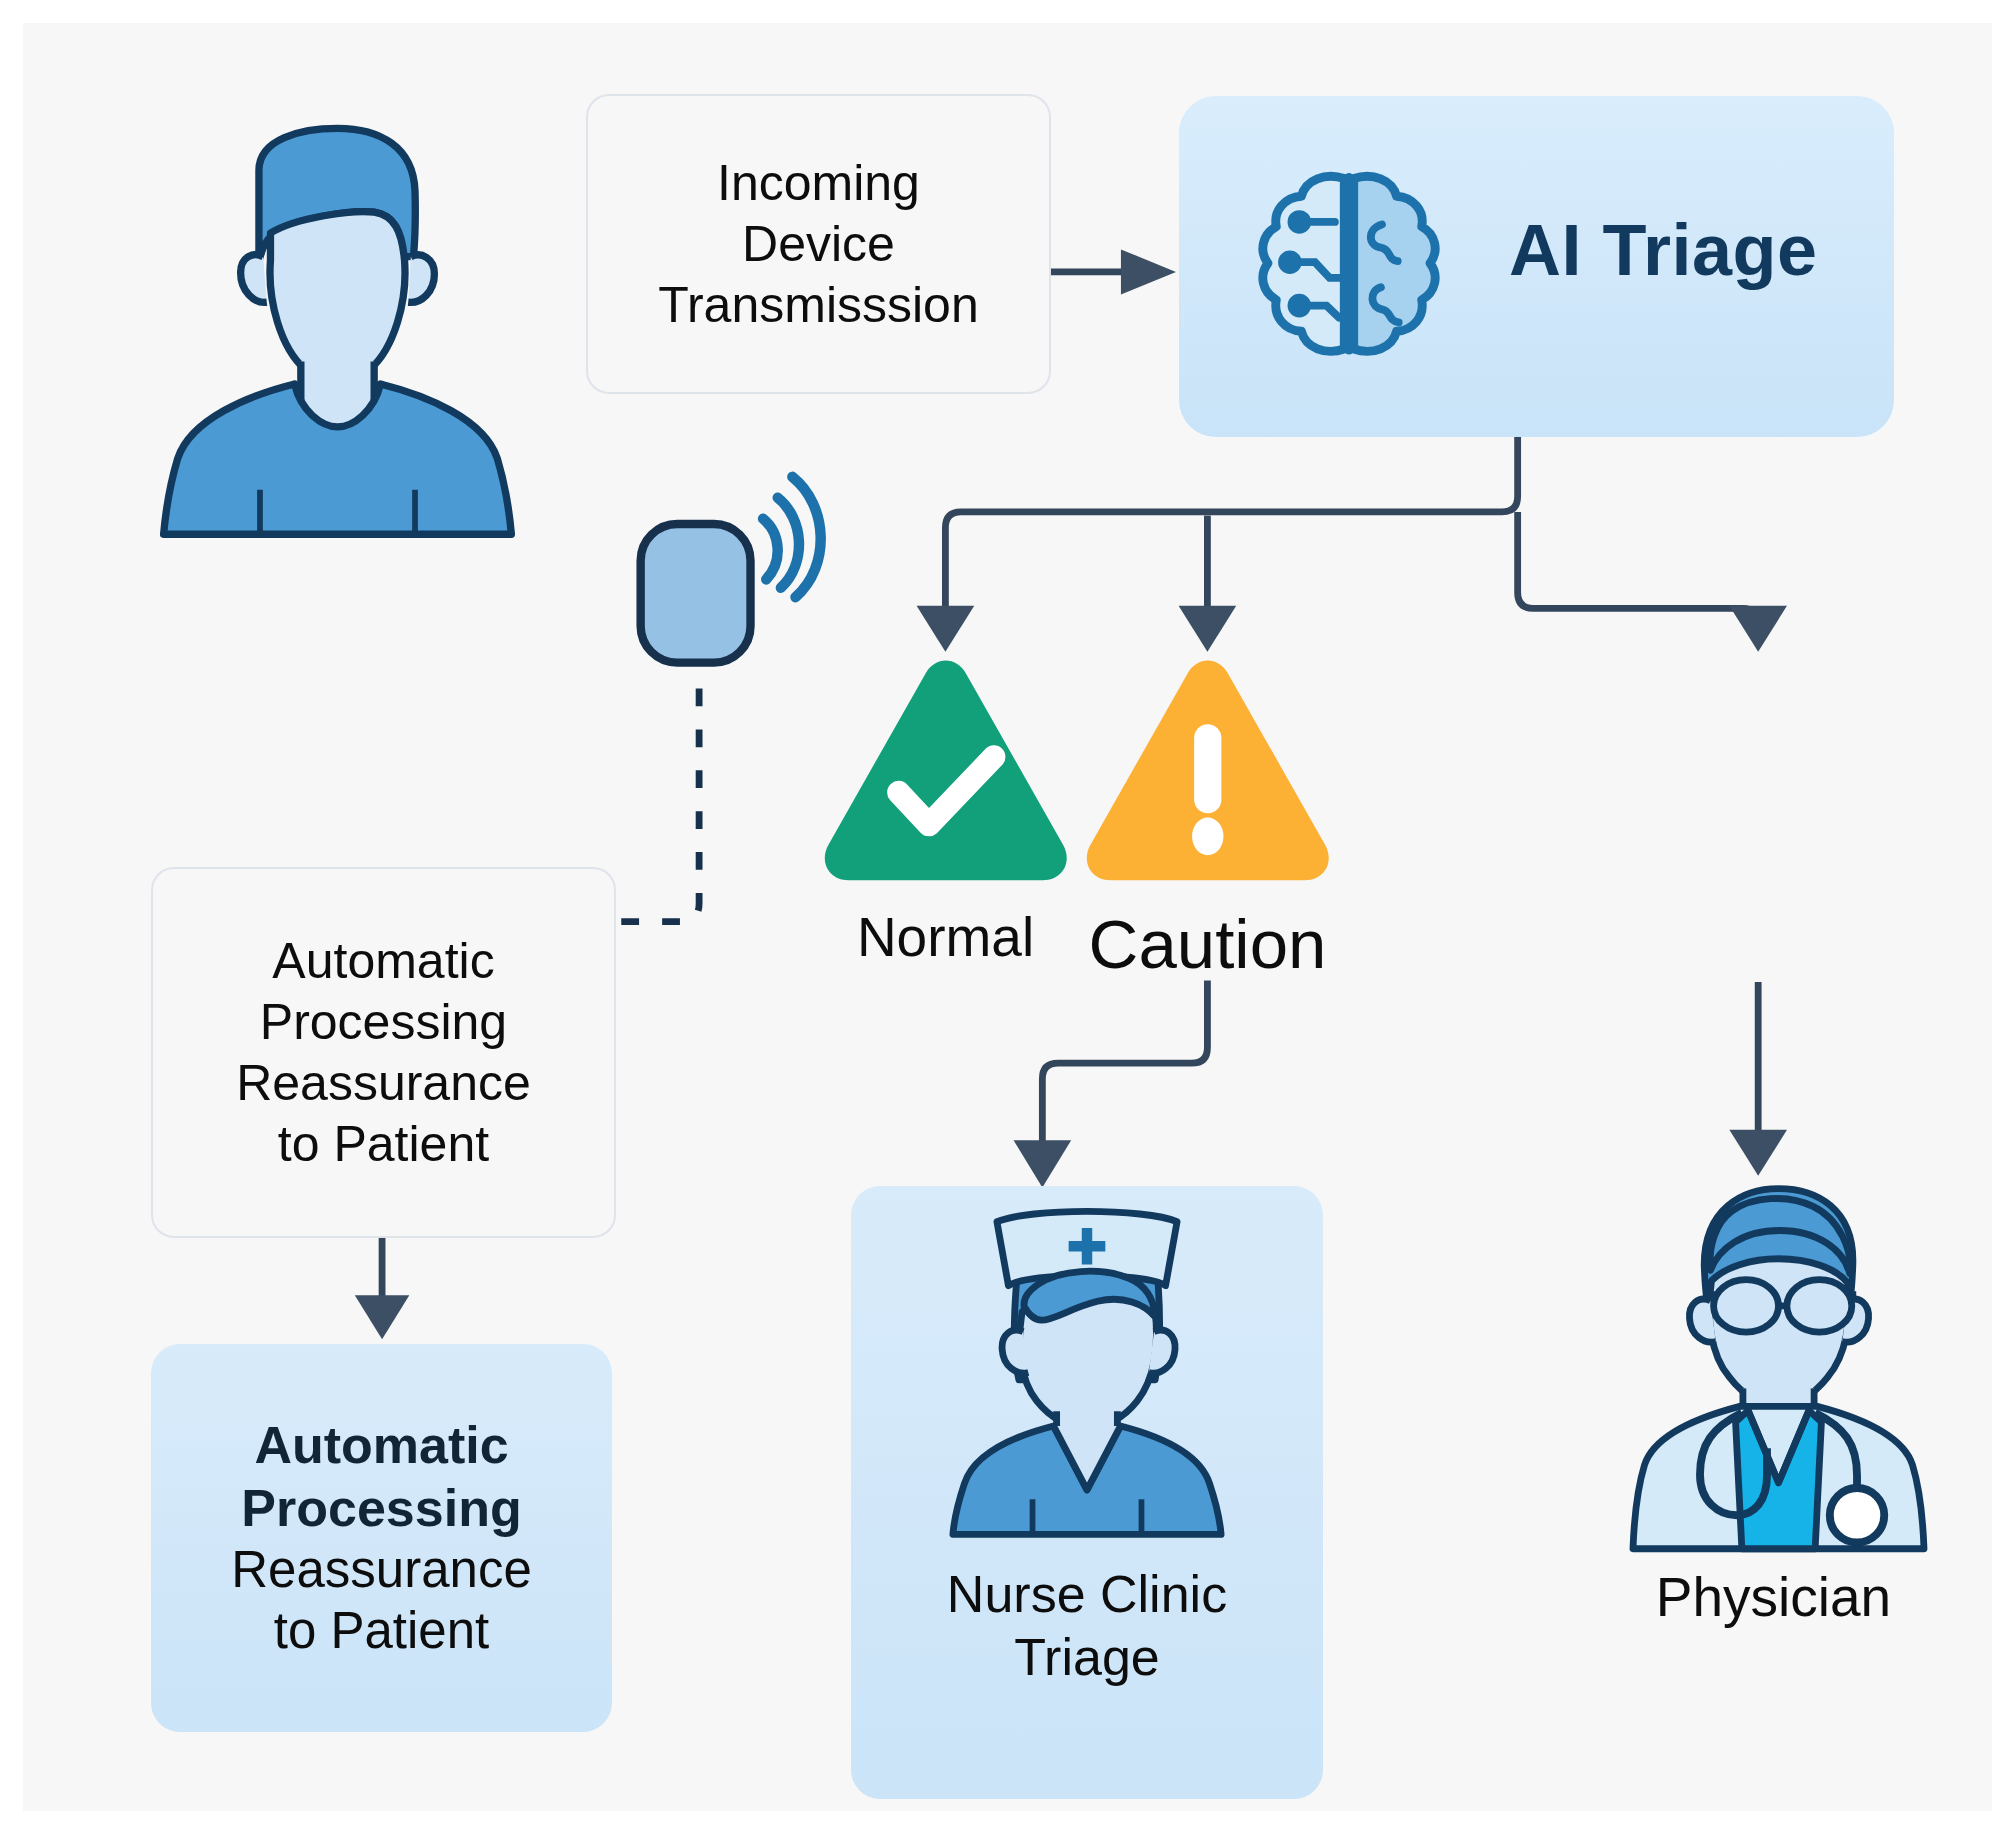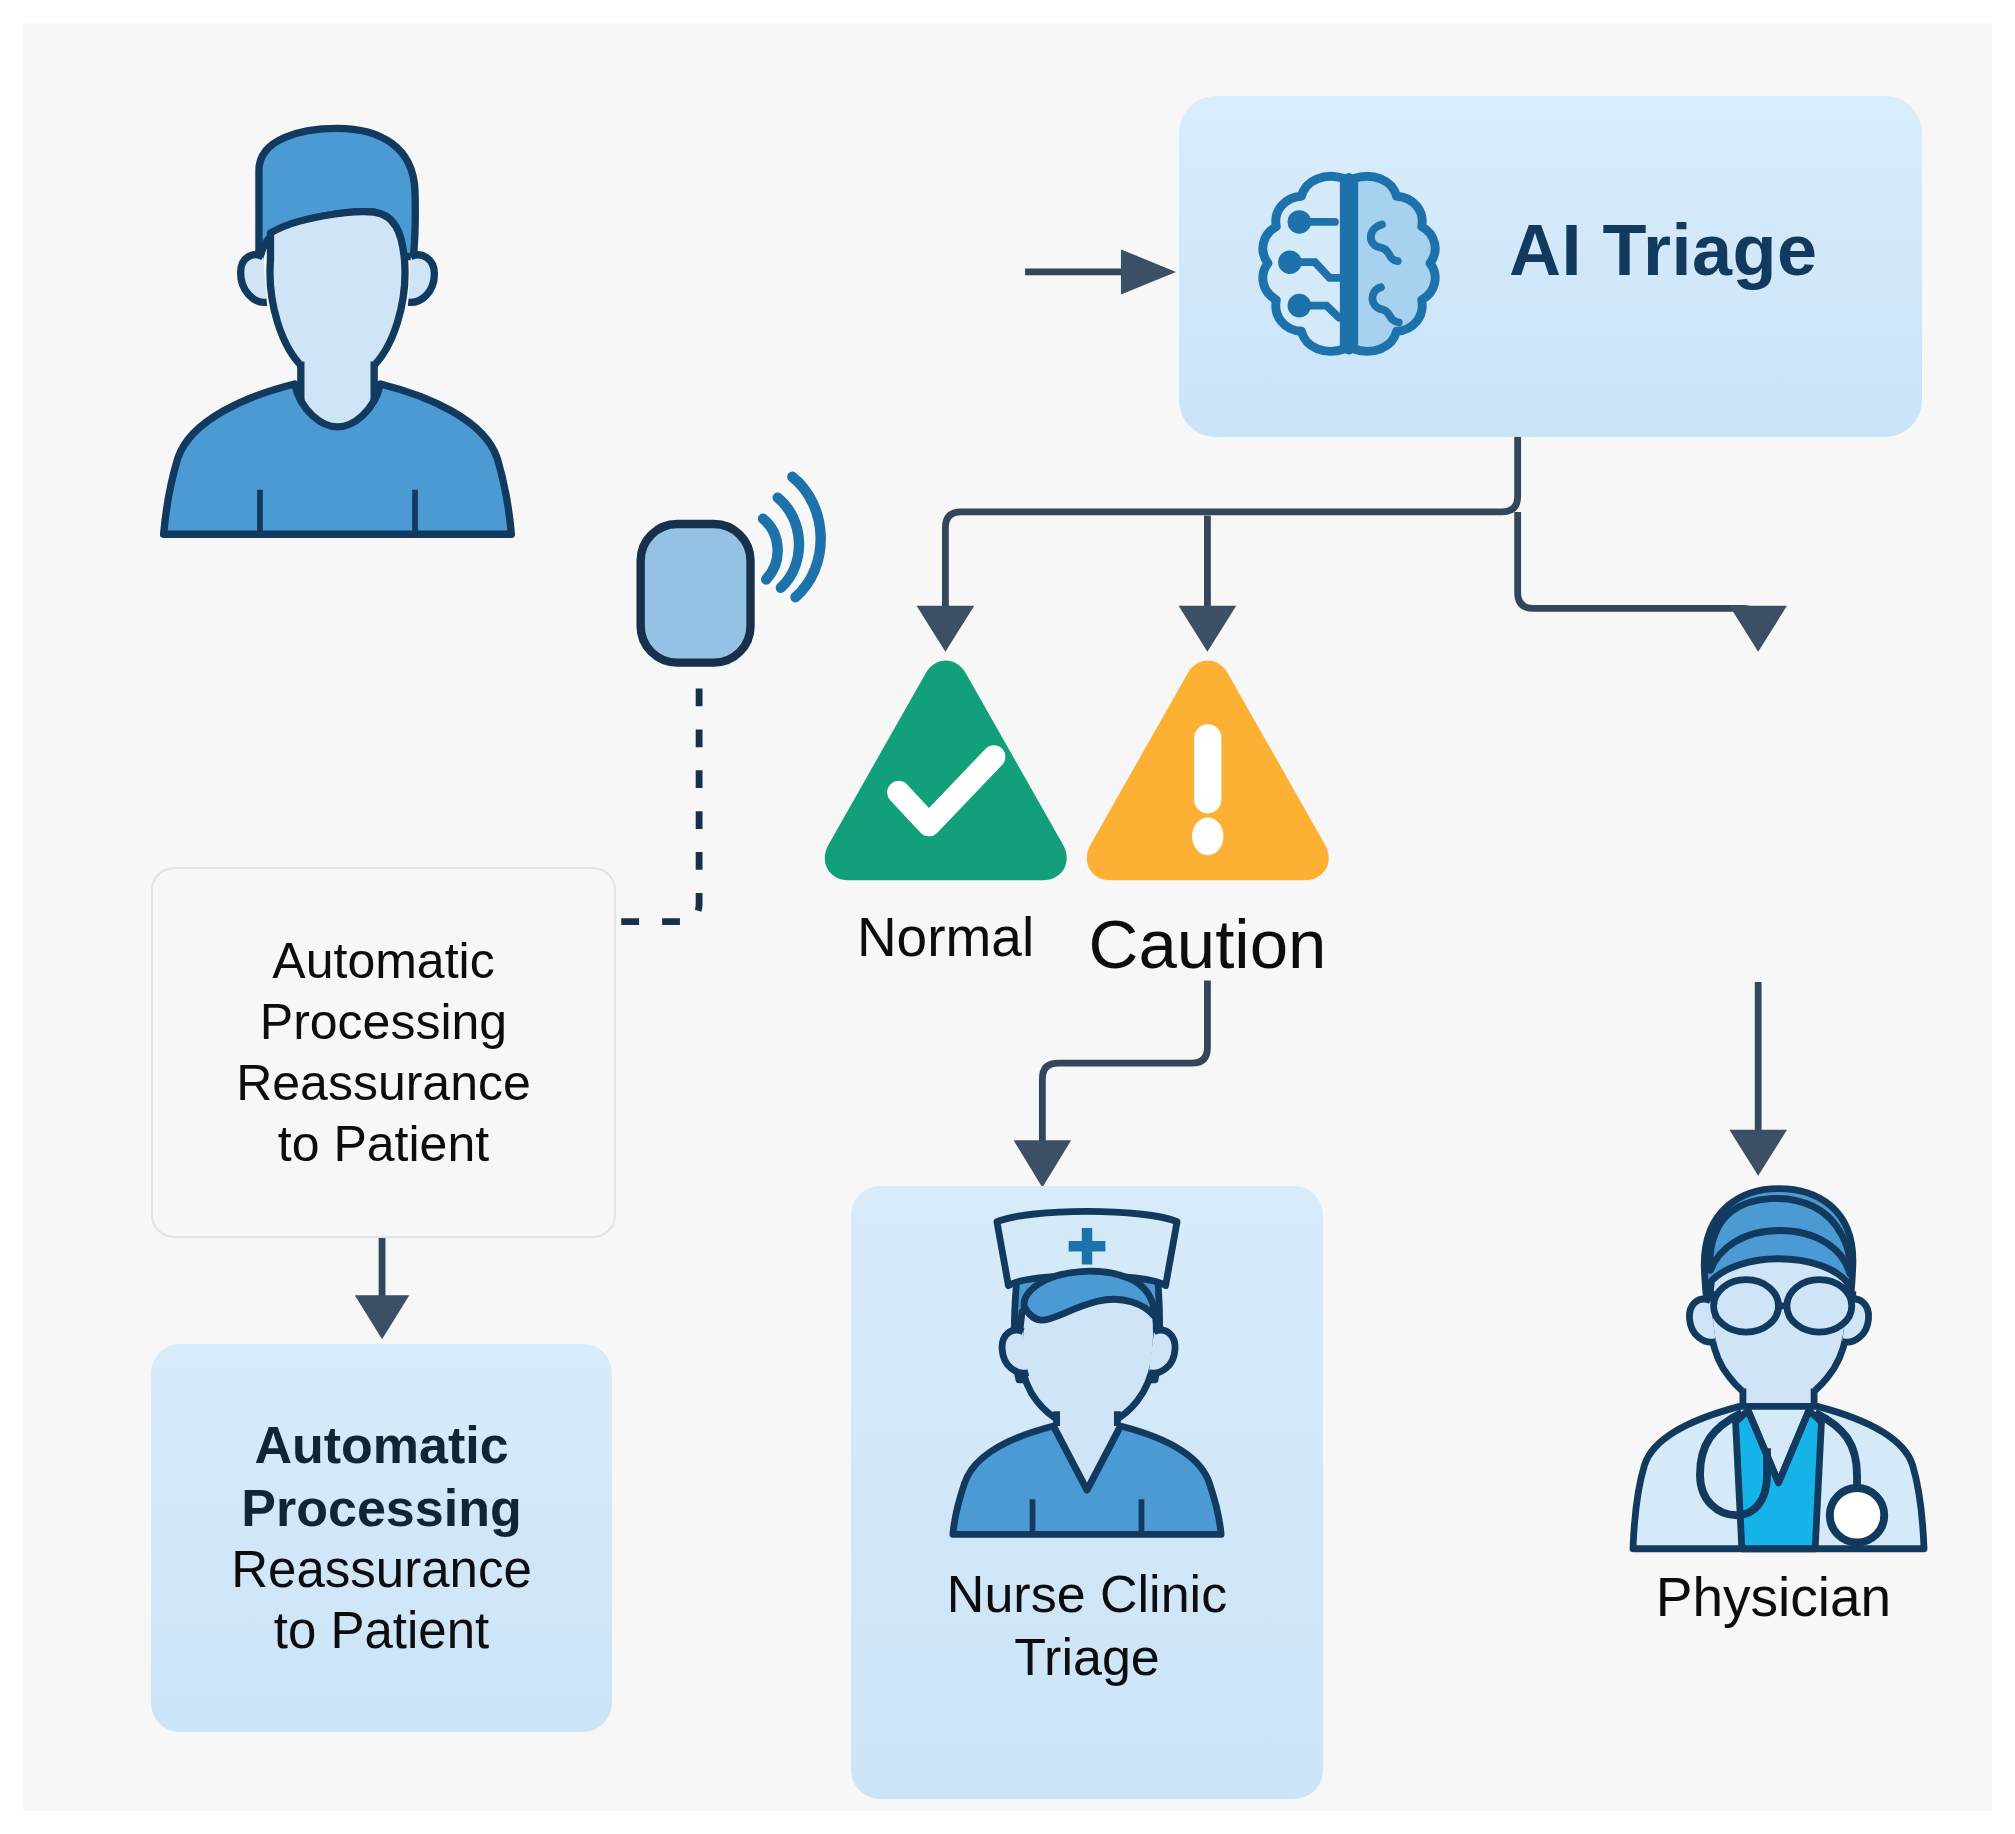--- a/index.html
+++ b/index.html
@@ -89,24 +89,31 @@
                  L470 455" fill="#cfe4f6"></path>
         <path d="M318 498 C230 520 120 565 95 640 C80 690 72 740 68 785 L732 785
                  C728 740 720 690 705 640 C680 565 570 520 482 498
                  C470 550 430 580 400 580 C370 580 330 550 318 498 Z" fill="#4b9ad4"></path>
         <path d="M252 700 L252 785" stroke-width="11" fill="none"></path>
         <path d="M548 700 L548 785" stroke-width="11" fill="none"></path>
       </g>
     </svg>
   </div>
 
+  <div class="abs wbox" style="left:563px;top:71px;width:461px;height:296px;font-size:50px;">
+    <div>
+      <div>Incoming</div>
+      <div>Device</div>
+      <div>Transmisssion</div>
+    </div>
+  </div>
 
   <div class="abs" style="left:1156px;top:73px;width:715px;height:341px;
               background:linear-gradient(180deg,#d9edfc 0%,#c9e3f8 100%);
-              border-radius:37px;display:flex;align-items:center;padding-left:28px;">
+              border-radius:37px;display:flex;align-items:center;">
     <div class="abs" style="left:68px;top:71px;width:204px;height:204px;">
       <svg viewBox="0 0 390 390" style="width:204px;height:204px">
         <g stroke="#1d72ab" stroke-width="17" fill="#a6d2ef" stroke-linejoin="round" stroke-linecap="round">
           <path d="M186 22 C150 10 112 24 104 56 C72 58 50 84 56 114
                    C30 128 22 160 40 184 C22 208 30 240 56 254
                    C50 286 72 312 104 314 C112 346 150 360 186 348 Z" fill="#d4eaf8"></path>
           <path d="M204 22 C240 10 278 24 286 56 C318 58 340 84 334 114
                    C360 128 368 160 350 184 C368 208 360 240 334 254
                    C340 286 318 312 286 314 C278 346 240 360 204 348 Z" fill="#a6d2ef"></path>
           <line x1="195" y1="20" x2="195" y2="350"></line>

